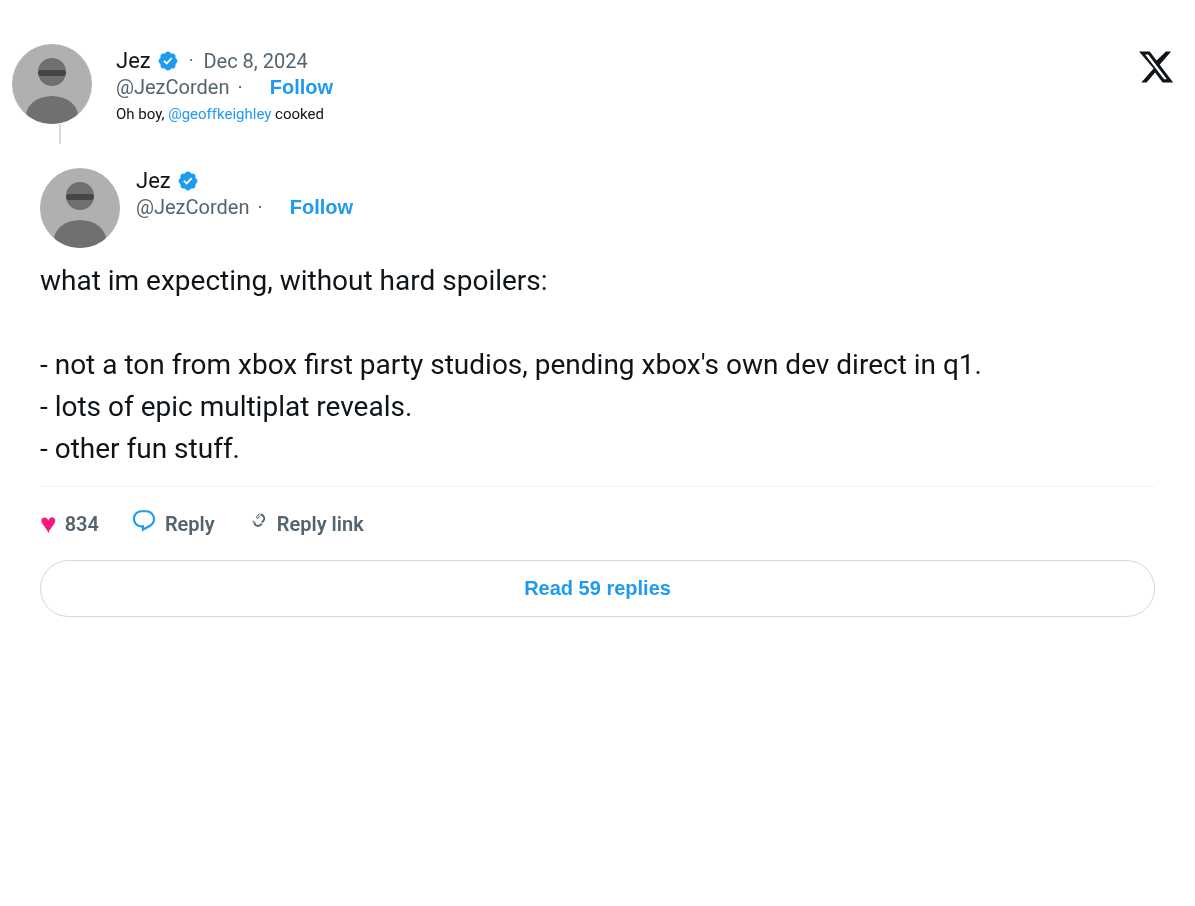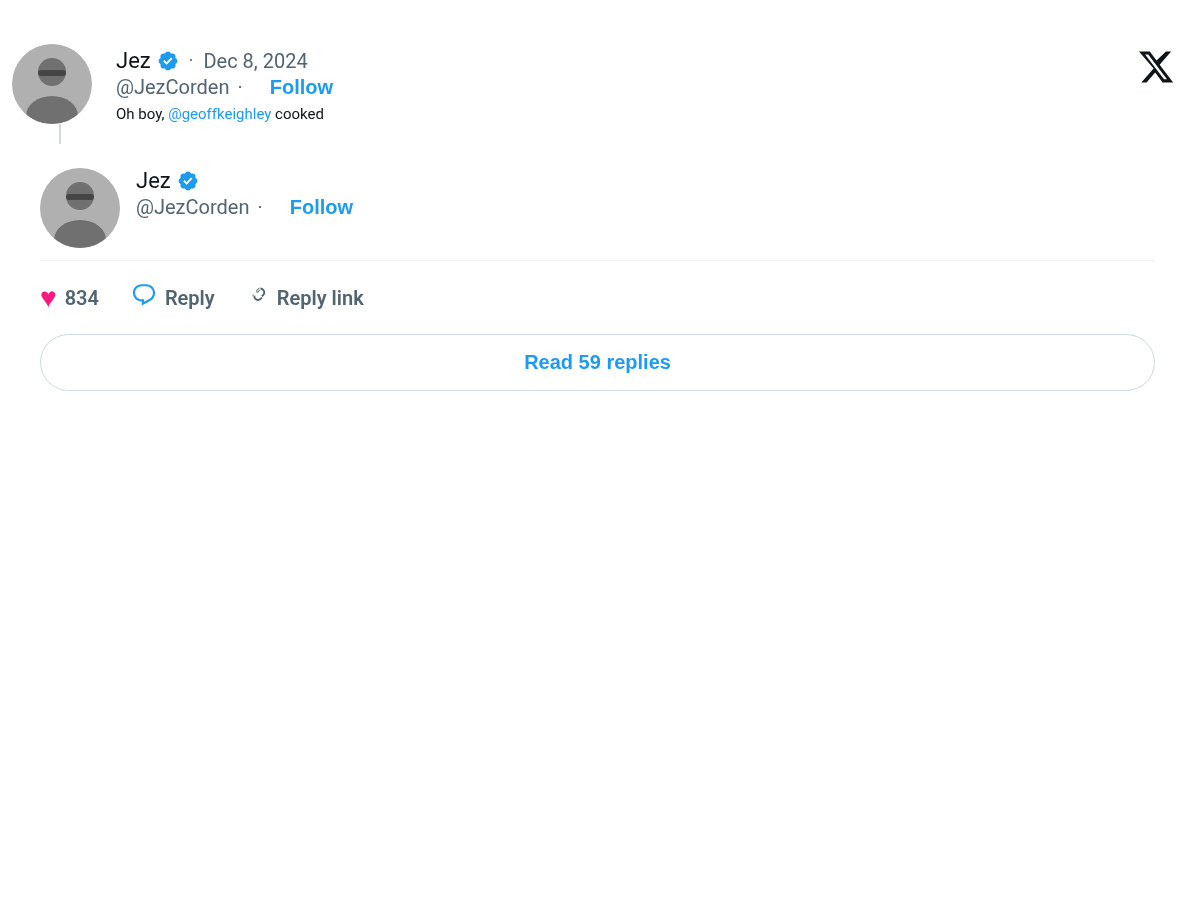--- a/index.html
+++ b/index.html
@@ -270,20 +270,26 @@
           </span>
         </div>
         <div class="handle-row">
           <span class="handle">@JezCorden</span>
           <span style="color:#536471; font-size:20px;">·</span>
           <button class="follow-btn">Follow</button>
         </div>
       </div>
     </div>
 
+    <div class="tweet-body-large">
+      what im expecting, without hard spoilers:<br><br>
+      - not a ton from xbox first party studios, pending xbox's own dev direct in q1.<br>
+      - lots of epic multiplat reveals.<br>
+      - other fun stuff.
+    </div>
 
 
     <hr class="divider">
 
     <div class="actions-row">
       <div class="action-item">
         <span class="heart-icon">♥</span>
         <span>834</span>
       </div>
       <div class="action-item">

